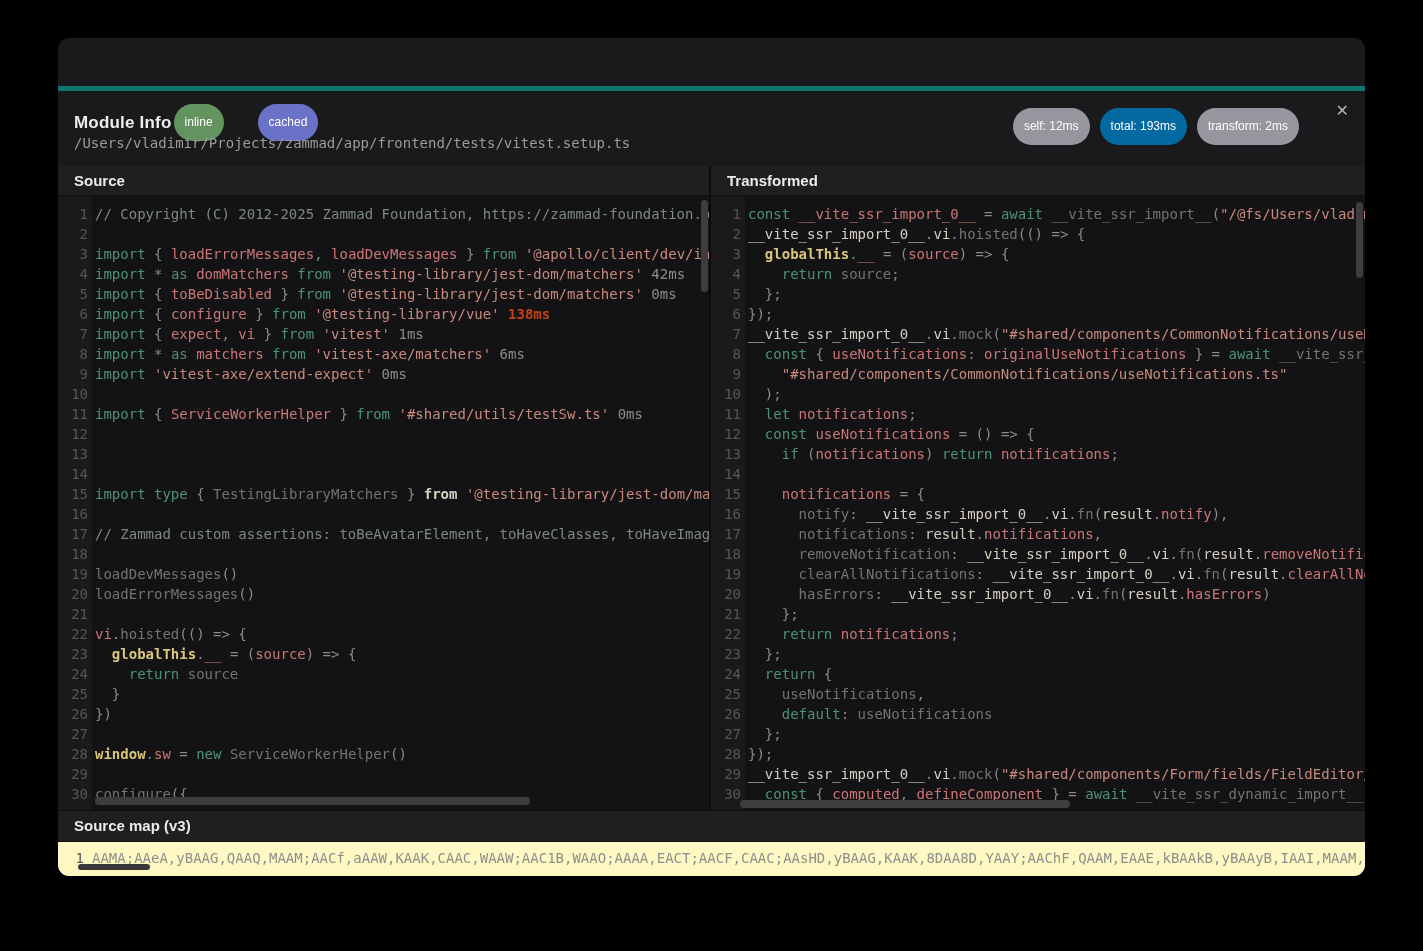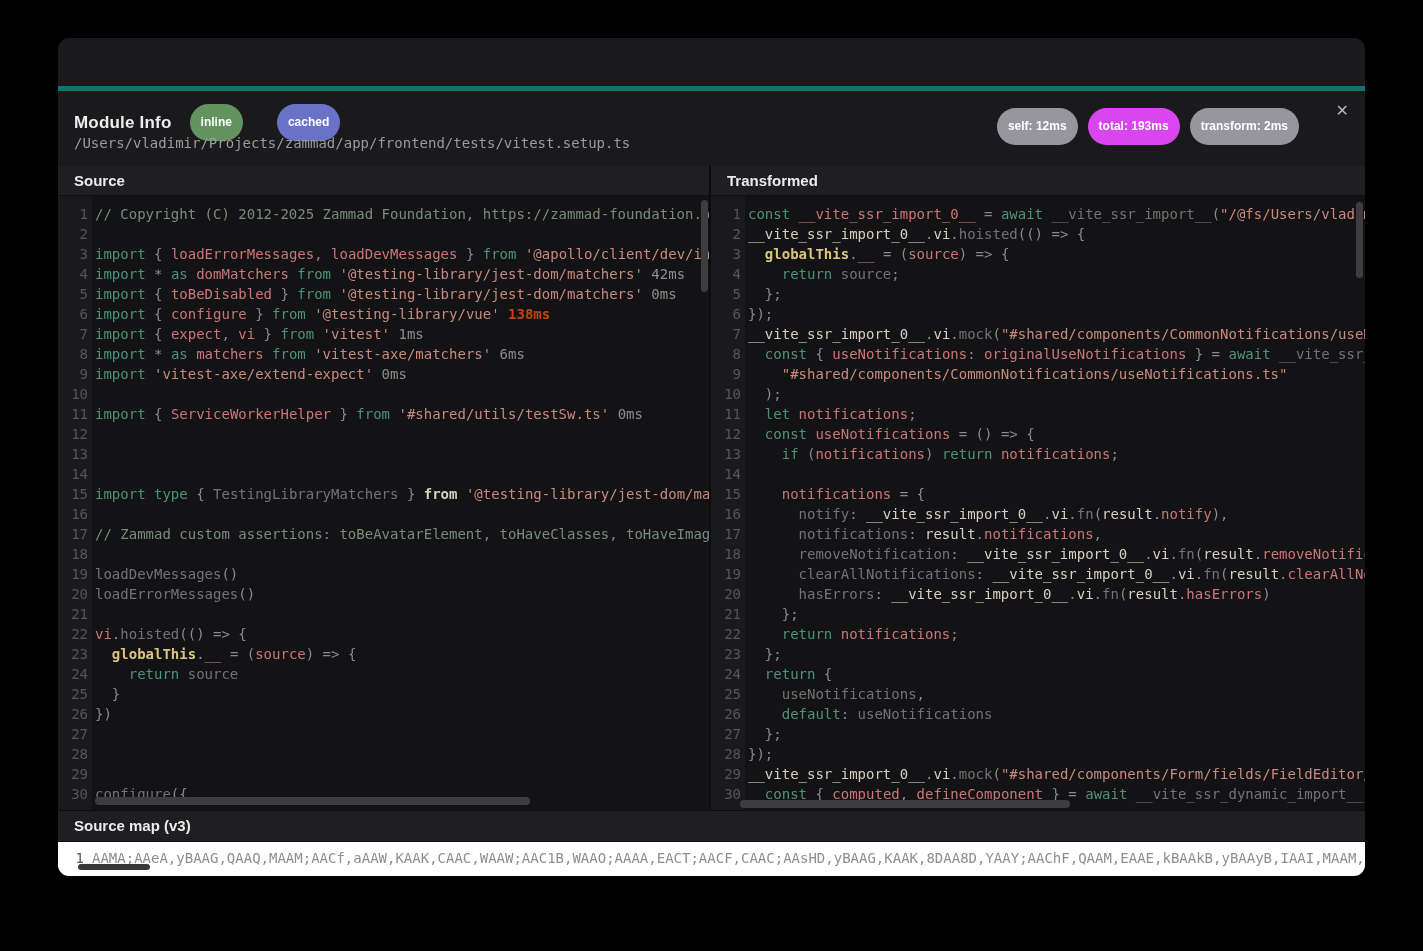--- a/index.html
+++ b/index.html
@@ -21,23 +21,23 @@
   .url-text{position:absolute;left:0;right:0;top:0;bottom:0;display:flex;align-items:center;justify-content:center;color:#e3e3e5;font-size:13px;}
   .url-left{position:absolute;left:11px;top:9px;}
   .url-right{position:absolute;right:10px;top:8px;display:flex;align-items:center;gap:9px;}
   .reload-glyph{color:#b3b3b5;font-size:15px;line-height:1;font-family:"DejaVu Sans",sans-serif;}
   .tb-right{position:absolute;right:18px;top:13px;display:flex;align-items:center;gap:22px;}
   .plus-glyph{color:#c2c2c4;font-size:21px;line-height:1;font-weight:400;}
   .icon-btn{cursor:default;display:flex;align-items:center;justify-content:center;}
 
   
   .mod-header{position:absolute;top:53px;left:0;right:0;height:75px;background:#1a1a1c;border-bottom:1px solid #0e0e0e;}
-  .title-row{position:absolute;left:16px;top:13px;display:flex;align-items:center;gap:18px;justify-content:flex-end;}
+  .title-row{position:absolute;left:16px;top:13px;display:flex;align-items:center;gap:2px;justify-content:flex-end;}
   .page-title{font-size:17px;font-weight:700;color:#ededee;letter-spacing:.2px;}
-  .pill{display:inline-block;color:#fff;font-size:12px;font-weight:700;padding:12px 11px;border-radius:999px;line-height:1.1;}
+  .pill{display:inline-block;color:#fff;font-size:12px;font-weight:400;padding:12px 11px;border-radius:999px;line-height:1.1;}
   .metrics-row{position:absolute;right:66px;top:17px;display:flex;gap:10px;}
   .close-x{position:absolute;right:16px;top:12px;color:#b4b4b6;font-size:16px;line-height:1;font-family:"DejaVu Sans",sans-serif;}
   .mod-path{position:absolute;left:16px;top:44px;color:#9b9b9b;font-family:"DejaVu Sans Mono",monospace;font-size:14px;}
 
   
   .panel{position:absolute;top:128px;bottom:66px;background:#131315;overflow:hidden;}
   .panel-source{left:0;width:651px;}
   .panel-divider{position:absolute;top:128px;bottom:66px;left:651px;width:2px;background:#0c0c0d;}
   .panel-transformed{left:653px;right:0;}
   .panel-head{position:absolute;top:0;left:0;right:0;height:30px;background:#1f1f21;border-bottom:1px solid #101011;color:#ebebec;font-size:15px;font-weight:700;line-height:30px;padding-left:16px;box-sizing:border-box;}
@@ -62,21 +62,21 @@
 
   
   .thumb{position:absolute;background:#3d3d40;border-radius:4px;}
   .thumb-v-src{left:643px;top:162px;width:7px;height:92px;}
   .thumb-v-tr{left:1298px;top:164px;width:7px;height:76px;}
   .thumb-h-src{left:37px;top:759px;width:435px;height:8px;}
   .thumb-h-tr{left:682px;top:762px;width:330px;height:8px;}
   .thumb-h-map{left:20px;top:826px;width:72px;height:6px;background:#38383a;}
 
   
-  .srcmap{position:absolute;left:0;right:0;top:772px;bottom:0;background:#ffffff;border-top:1px solid #0c0c0d;}
+  .srcmap{position:absolute;left:0;right:0;top:772px;bottom:0;background:#fef9c3;border-top:1px solid #0c0c0d;}
   .srcmap-head{height:30px;background:#1f1f21;border-bottom:1px solid #101011;color:#ebebec;font-size:15px;font-weight:700;line-height:30px;padding-left:16px;}
   .srcmap-line{display:flex;height:24px;line-height:24px;font-family:"DejaVu Sans Mono",monospace;font-size:14px;overflow:hidden;margin-top:4px;}
   .srcmap-line .ln{width:26px;padding-right:8px;}
   .map-text{white-space:pre;color:#8e8e8e;}
 
   svg{display:block;}
 </style>
 </head>
 <body>
 
@@ -155,21 +155,21 @@
     </div>
   </div>
 
   <div class="mod-header">
     <div class="title-row">
       <span class="page-title">Module Info</span>
       <span><span class="pill" style="background: rgb(99, 148, 96);">inline</span><span class="pill" style="background: rgb(106, 114, 200); margin-left: 34px;">cached</span></span>
     </div>
     <div class="metrics-row">
         <span class="pill" style="background: rgb(151, 150, 158);">self: 12ms</span>
-        <span class="pill" style="background: #d946ef;">total: 193ms</span>
+        <span class="pill" style="background: #0369a1;">total: 193ms</span>
         <span class="pill" style="background: rgb(151, 150, 158);">transform: 2ms</span>
       </div>
     <span class="close-x">✕</span>
     <div class="mod-path">/Users/vladimir/Projects/zammad/app/frontend/tests/vitest.setup.ts</div>
   </div>
 
   <div class="panel panel-source">
     <div class="panel-head">Source</div>
     <div class="gutter-strip"></div>
     <div class="code">
@@ -275,20 +275,21 @@
         <div class="line">
           <span class="ln">26</span>
           <span class="lc"><span class="t-p">})</span></span>
         </div>
         <div class="line">
           <span class="ln">27</span>
           <span class="lc"></span>
         </div>
         <div class="line">
           <span class="ln">28</span>
+          <span class="lc"><span class="t-b">window</span><span class="t-p">.</span><span class="t-v">sw</span><span class="t-p"> = </span><span class="t-k">new</span><span class="t-f"> ServiceWorkerHelper</span><span class="t-p">()</span></span>
         </div>
         <div class="line">
           <span class="ln">29</span>
           <span class="lc"></span>
         </div>
         <div class="line">
           <span class="ln">30</span>
           <span class="lc"><span class="t-f">configure</span><span class="t-p">({</span></span>
         </div>
       </div>

